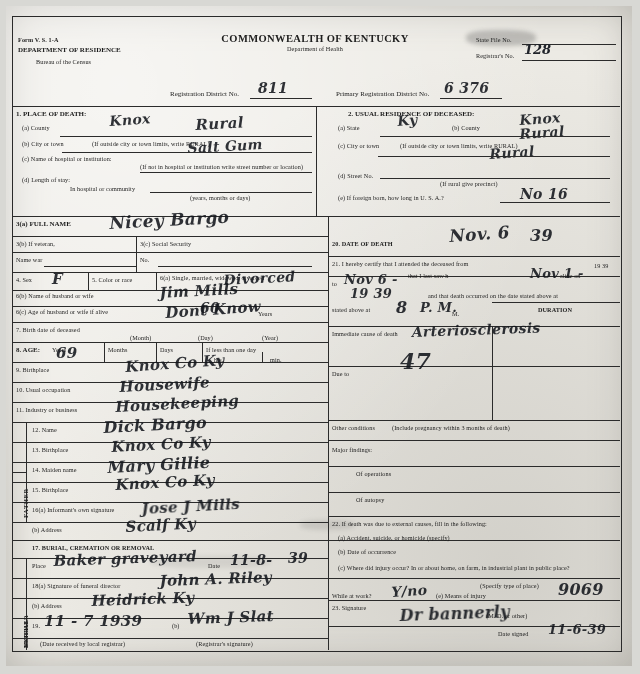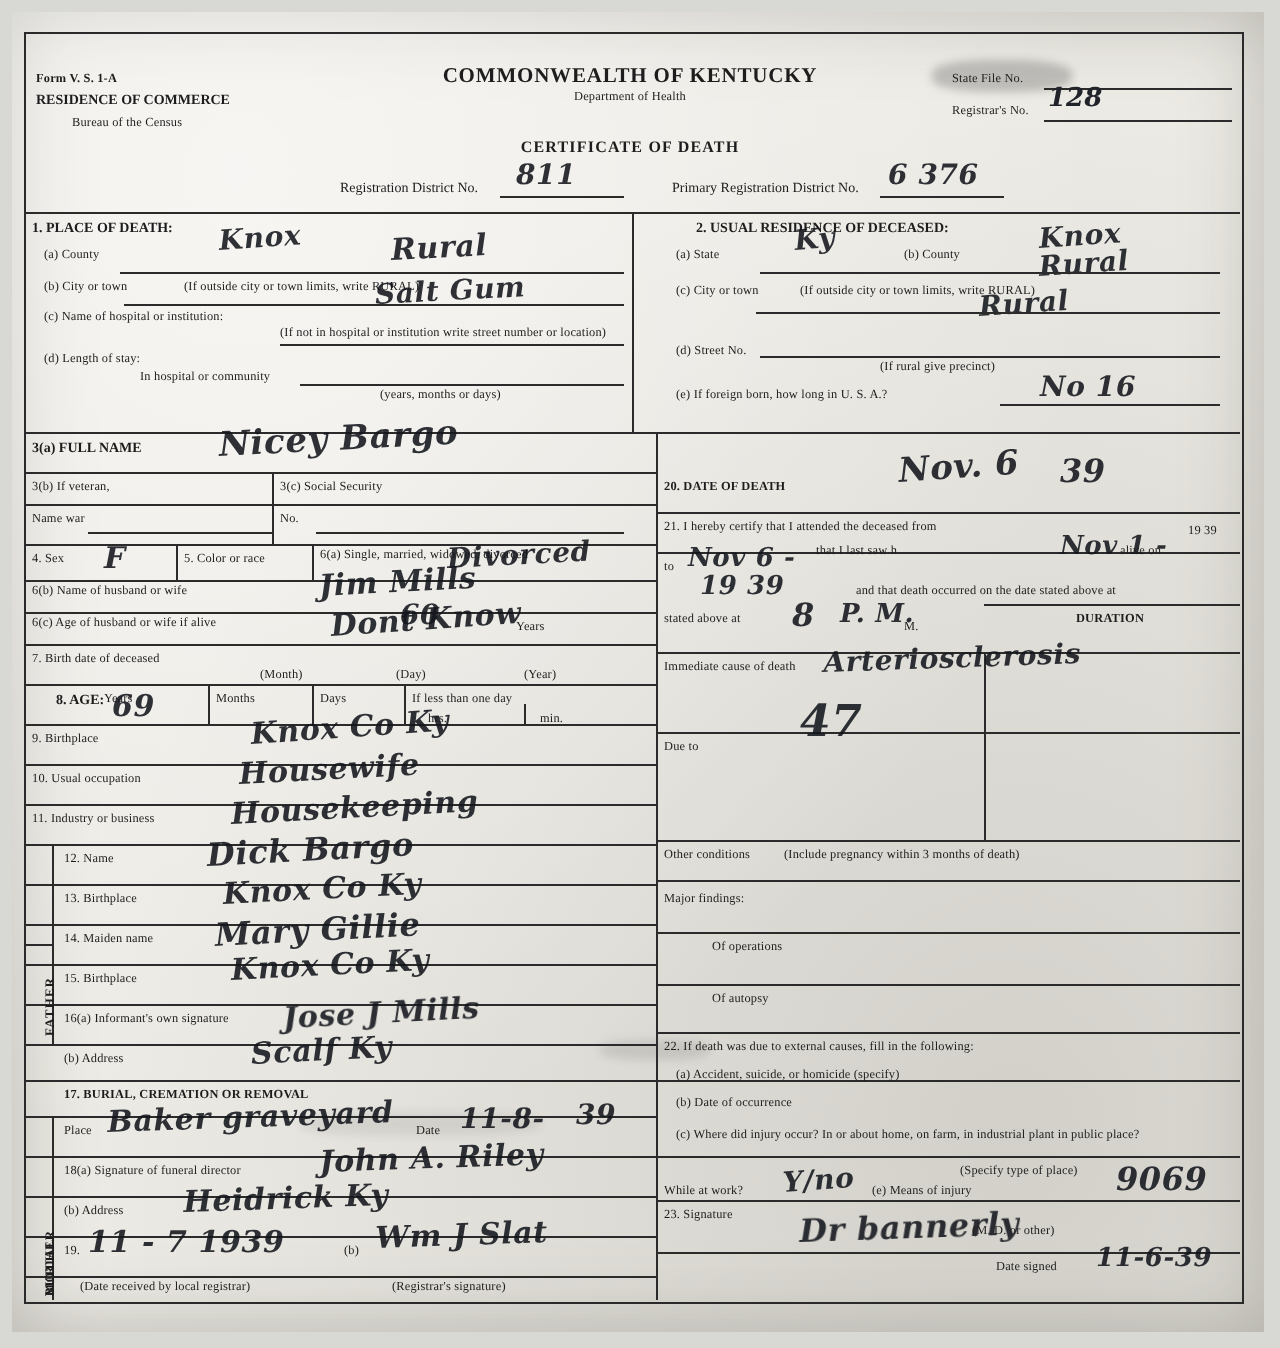--- a/index.html
+++ b/index.html
@@ -69,26 +69,25 @@
 <div class="page">
   <div class="sheet"></div>
 
   <div class="smudge" style="left:466px;top:30px;width:70px;height:16px;"></div>
   <div class="smudge" style="left:300px;top:520px;width:55px;height:10px;opacity:.5;"></div>
   <div class="smudge" style="left:150px;top:556px;width:120px;height:12px;opacity:.35;"></div>
 
   <div class="border-outer"></div>
 
   <div class="txt tiny b" style="left:18px;top:36px;">Form V. S. 1-A</div>
-  <div class="txt small b" style="left:18px;top:46px;">RESIDENCE OF COMMERCE</div>
+  <div class="txt small b" style="left:18px;top:46px;">DEPARTMENT OF RESIDENCE</div>
   <div class="txt tiny" style="left:36px;top:58px;">Bureau of the Census</div>
 
   <div class="txt big b center" style="left:160px;top:33px;width:310px;letter-spacing:.4px;">COMMONWEALTH OF KENTUCKY</div>
   <div class="txt tiny center" style="left:160px;top:45px;width:310px;">Department of Health</div>
-  <div class="txt med b center" style="left:160px;top:69px;width:310px;letter-spacing:.6px;">CERTIFICATE OF DEATH</div>
 
   <div class="txt tiny" style="left:476px;top:36px;">State File No.</div>
   <div class="txt tiny" style="left:476px;top:52px;">Registrar's No.</div>
   <div class="ln hl" style="left:522px;top:44px;width:94px;"></div>
   <div class="ln hl" style="left:522px;top:60px;width:94px;"></div>
   <div class="stampsm" style="left:524px;top:42px;">128</div>
 
   <div class="txt small" style="left:170px;top:90px;">Registration District No.</div>
   <div class="ln hl" style="left:250px;top:98px;width:62px;"></div>
   <div class="hw" style="left:258px;top:80px;font-size:14px;">811</div>
@@ -206,21 +205,21 @@
   <div class="txt tiny" style="left:16px;top:308px;">6(c)  Age of husband or wife if alive</div>
   <div class="hw" style="left:200px;top:300px;font-size:14px;">60</div>
   <div class="txt tiny" style="left:258px;top:310px;">Years</div>
 
   <div class="txt tiny" style="left:16px;top:326px;">7.  Birth date of deceased</div>
   <div class="hw" style="left:166px;top:304px;font-size:15px;transform:rotate(-4deg);">Dont Know</div>
   <div class="txt tiny" style="left:130px;top:334px;">(Month)</div>
   <div class="txt tiny" style="left:198px;top:334px;">(Day)</div>
   <div class="txt tiny" style="left:262px;top:334px;">(Year)</div>
 
-  <div class="txt small b" style="left:28px;top:346px;">8.  AGE:</div>
+  <div class="txt small b" style="left:16px;top:346px;">8.  AGE:</div>
   <div class="txt tiny" style="left:52px;top:346px;">Years</div>
   <div class="txt tiny" style="left:108px;top:346px;">Months</div>
   <div class="txt tiny" style="left:160px;top:346px;">Days</div>
   <div class="txt tiny" style="left:206px;top:346px;">If less than one day</div>
   <div class="txt tiny" style="left:214px;top:356px;">hrs.</div>
   <div class="txt tiny" style="left:270px;top:356px;">min.</div>
   <div class="hw" style="left:56px;top:344px;font-size:15px;">69</div>
   <div class="ln vl" style="left:104px;top:342px;height:20px;"></div>
   <div class="ln vl" style="left:156px;top:342px;height:20px;"></div>
   <div class="ln vl" style="left:202px;top:342px;height:20px;"></div>

